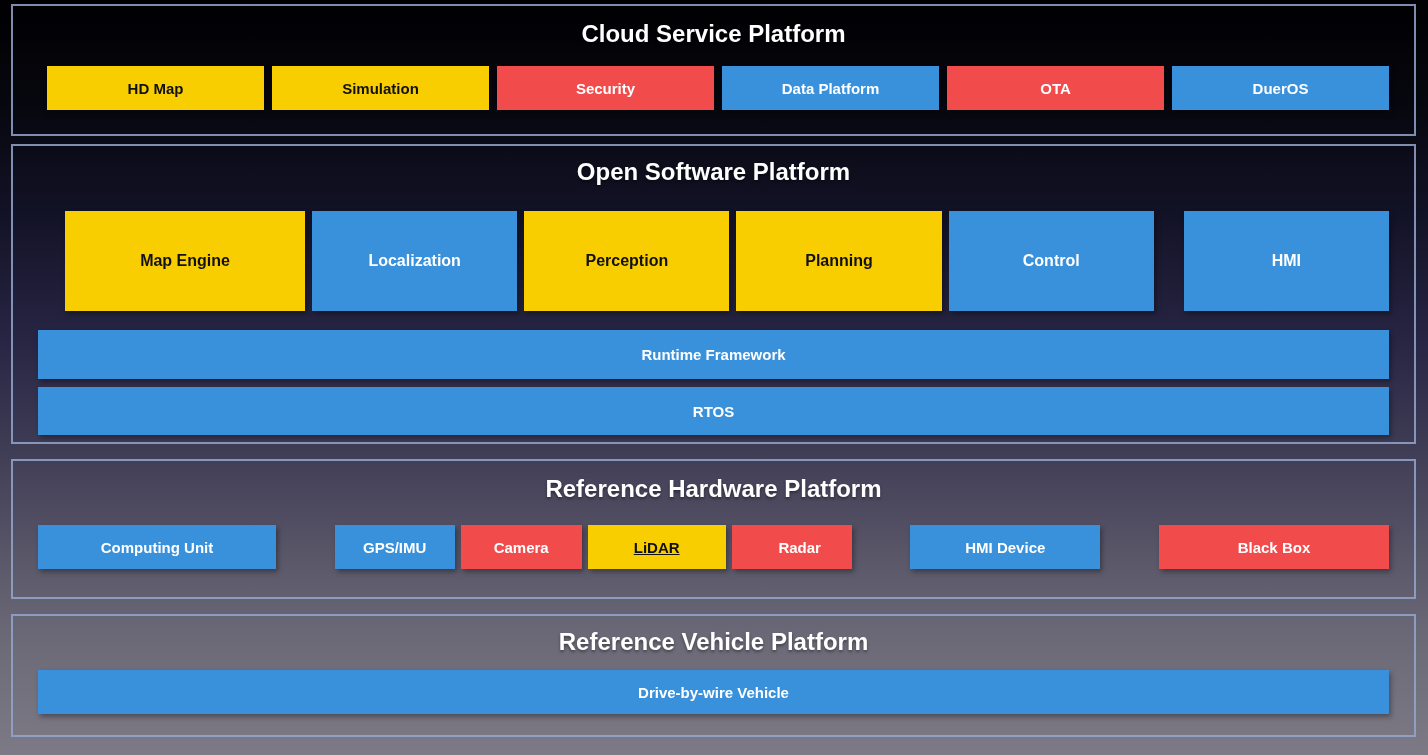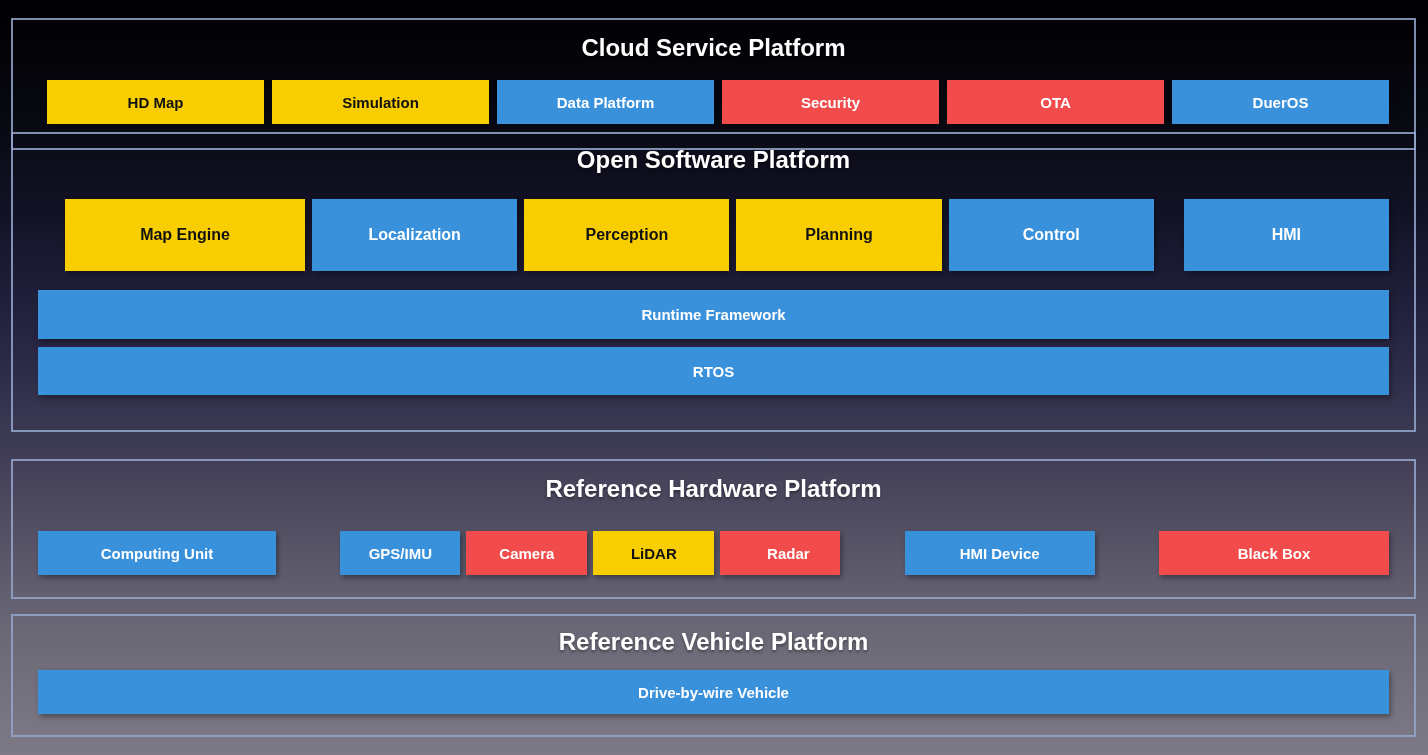--- a/index.html
+++ b/index.html
@@ -23,22 +23,22 @@
     font-family: "Liberation Sans", sans-serif;
   }
   .section {
     position: absolute;
     left: 11px;
     width: 1405px;
     box-sizing: border-box;
     border: 2px solid rgba(148, 166, 204, 0.85);
     padding: 0 25px;
   }
-  #sec-cloud    { top: 18px;   height: 132px; }
-  #sec-software { top: 132px; height: 300px; }
+  #sec-cloud    { top: 4px;   height: 132px; }
+  #sec-software { top: 144px; height: 300px; }
   #sec-hardware { top: 459px; height: 140px; }
   #sec-vehicle  { top: 614px; height: 123px; }
 
   .section-title {
     text-align: center;
     color: #ffffff;
     font-size: 24px;
     font-weight: bold;
     line-height: 30px;
     text-shadow: 0 2px 3px rgba(0, 0, 0, 0.4);
@@ -66,21 +66,21 @@
     margin-top: 17px;
     padding-left: 9px;
   }
   .row-cloud .box { flex: 1; height: 44px; }
 
   
   .row-software {
     display: flex;
     gap: 7px;
     margin-top: 24px;
-    height: 72px;
+    height: 100px;
     margin-left: 27px;
   }
   .row-software .box { flex: 1; font-size: 16px; }
   .row-software .box.wide { flex: 1.17; }
   .row-software .box.gap-left { margin-left: 23px; }
 
   .bar {
     width: 100%;
     display: flex;
     align-items: center;
@@ -91,43 +91,43 @@
     box-sizing: border-box;
   }
   .bar-runtime { height: 49px; margin-top: 19px; }
   .bar-rtos    { height: 48px; margin-top: 8px; }
   .bar-vehicle { height: 44px; margin-top: 13px; }
 
   
   .row-hardware {
     display: flex;
     justify-content: space-between;
-    margin-top: 27px;
+    margin-top: 21px;
     height: 44px;
   }
   .row-hardware .box { height: 44px; }
   .w-computing { width: 238px; }
   .sensor-group { display: flex; gap: 6px; }
   .w-gps    { width: 120px; }
   .w-camera { width: 121px; }
-  .w-lidar  { width: 121px; }
+  .w-lidar  { width: 138px; text-decoration: underline; }
   .w-radar  { width: 120px; }
   .w-hmidev { width: 190px; }
   .w-blackbox { width: 230px; }
 </style>
 </head>
 <body>
 
 <div class="section" id="sec-cloud">
   <div class="section-title">Cloud Service Platform</div>
   <div class="row-cloud">
     <div class="box" style="background: rgb(249, 206, 0); color: rgb(17, 17, 17);">HD Map</div>
     <div class="box" style="background: rgb(249, 206, 0); color: rgb(17, 17, 17);">Simulation</div>
+    <div class="box" style="background: rgb(242, 75, 75); color: rgb(255, 255, 255);">Security</div>
     <div class="box" style="background: rgb(57, 144, 219); color: rgb(255, 255, 255);">Data Platform</div>
-    <div class="box" style="background: rgb(242, 75, 75); color: rgb(255, 255, 255);">Security</div>
     <div class="box" style="background: rgb(242, 75, 75); color: #ffffff;">OTA</div>
     <div class="box" style="background: rgb(57, 144, 219); color: rgb(255, 255, 255);">DuerOS</div>
   </div>
 </div>
 
 <div class="section" id="sec-software">
   <div class="section-title">Open Software Platform</div>
   <div class="row-software">
     <div class="box wide" style="background: rgb(249, 206, 0); color: rgb(17, 17, 17);">Map Engine</div>
     <div class="box" style="background: rgb(57, 144, 219); color: rgb(255, 255, 255);">Localization</div>

